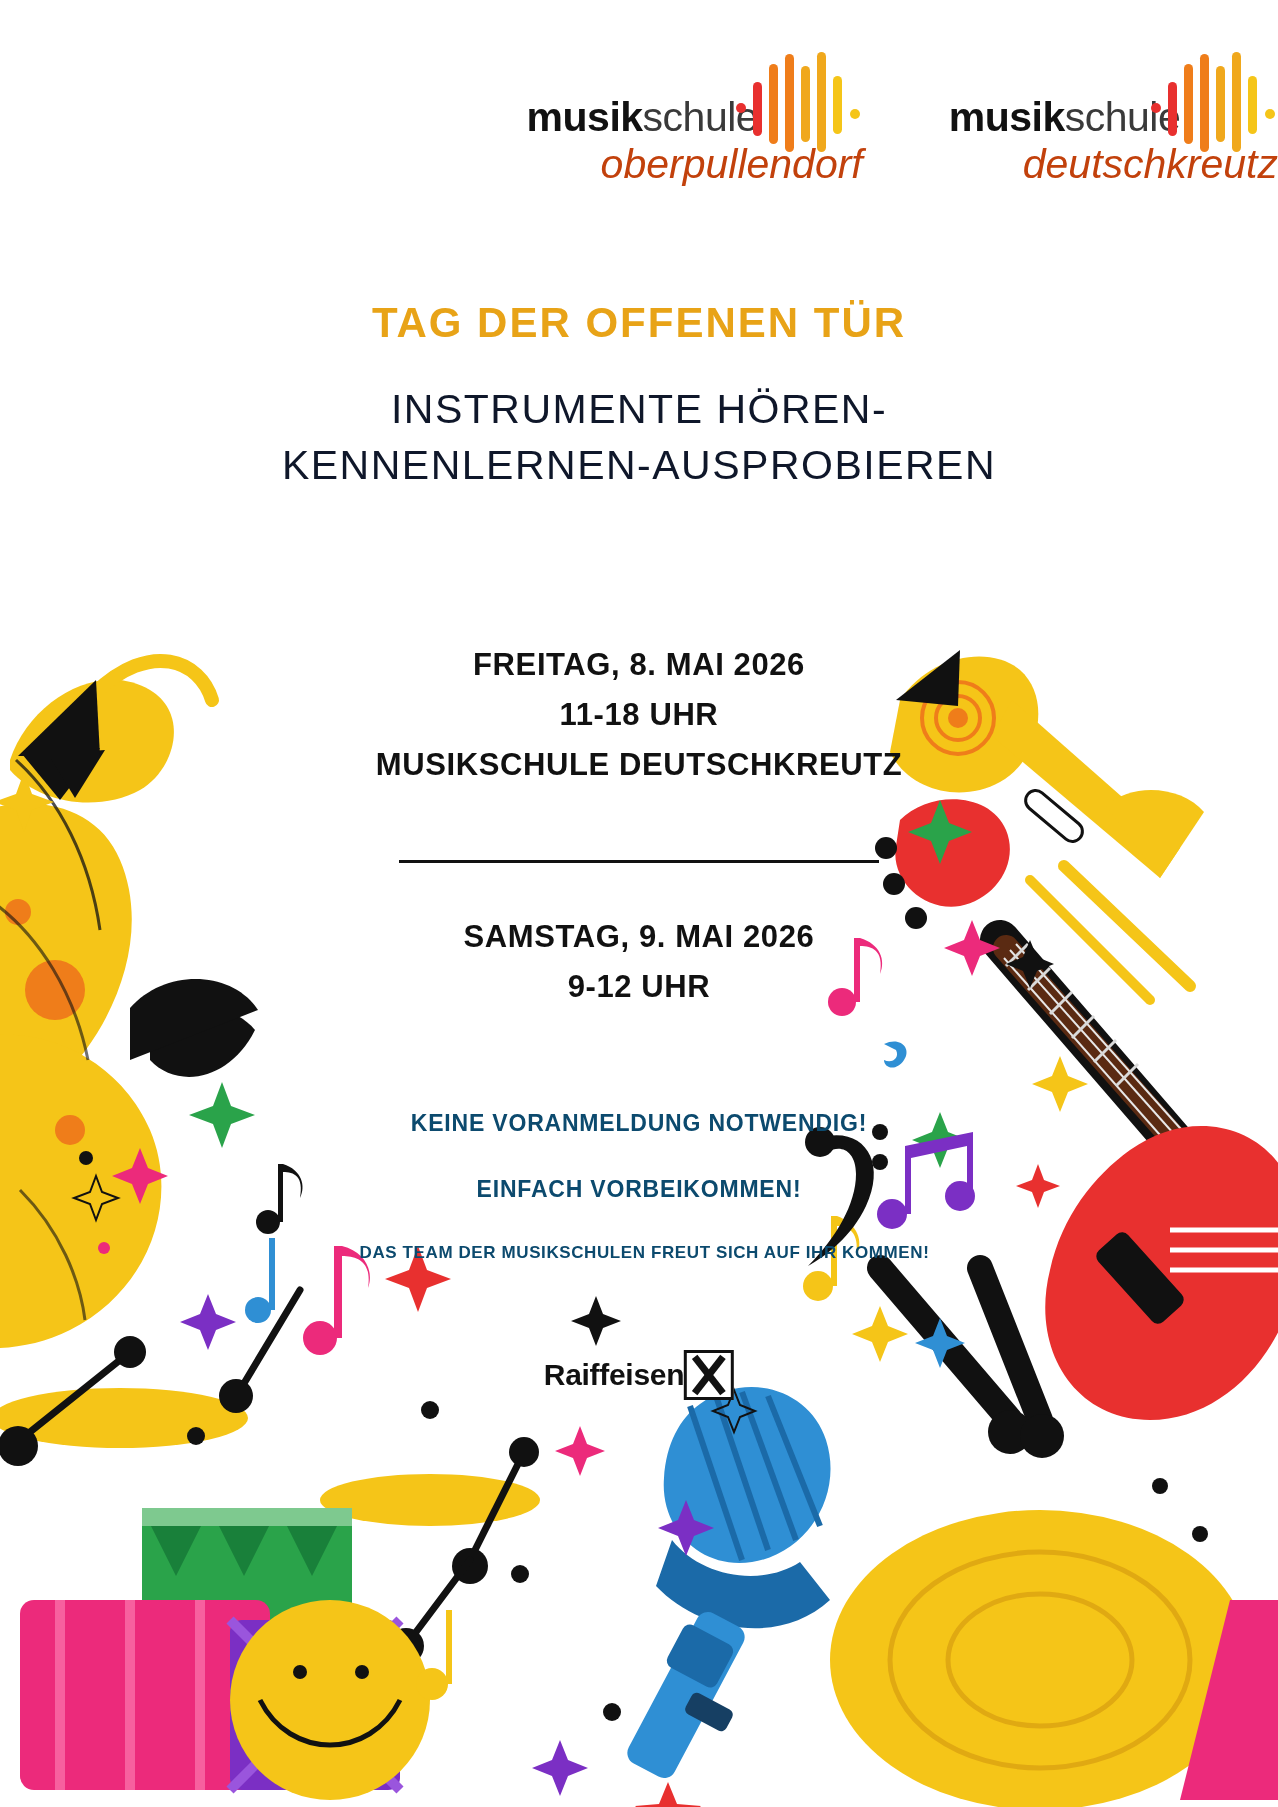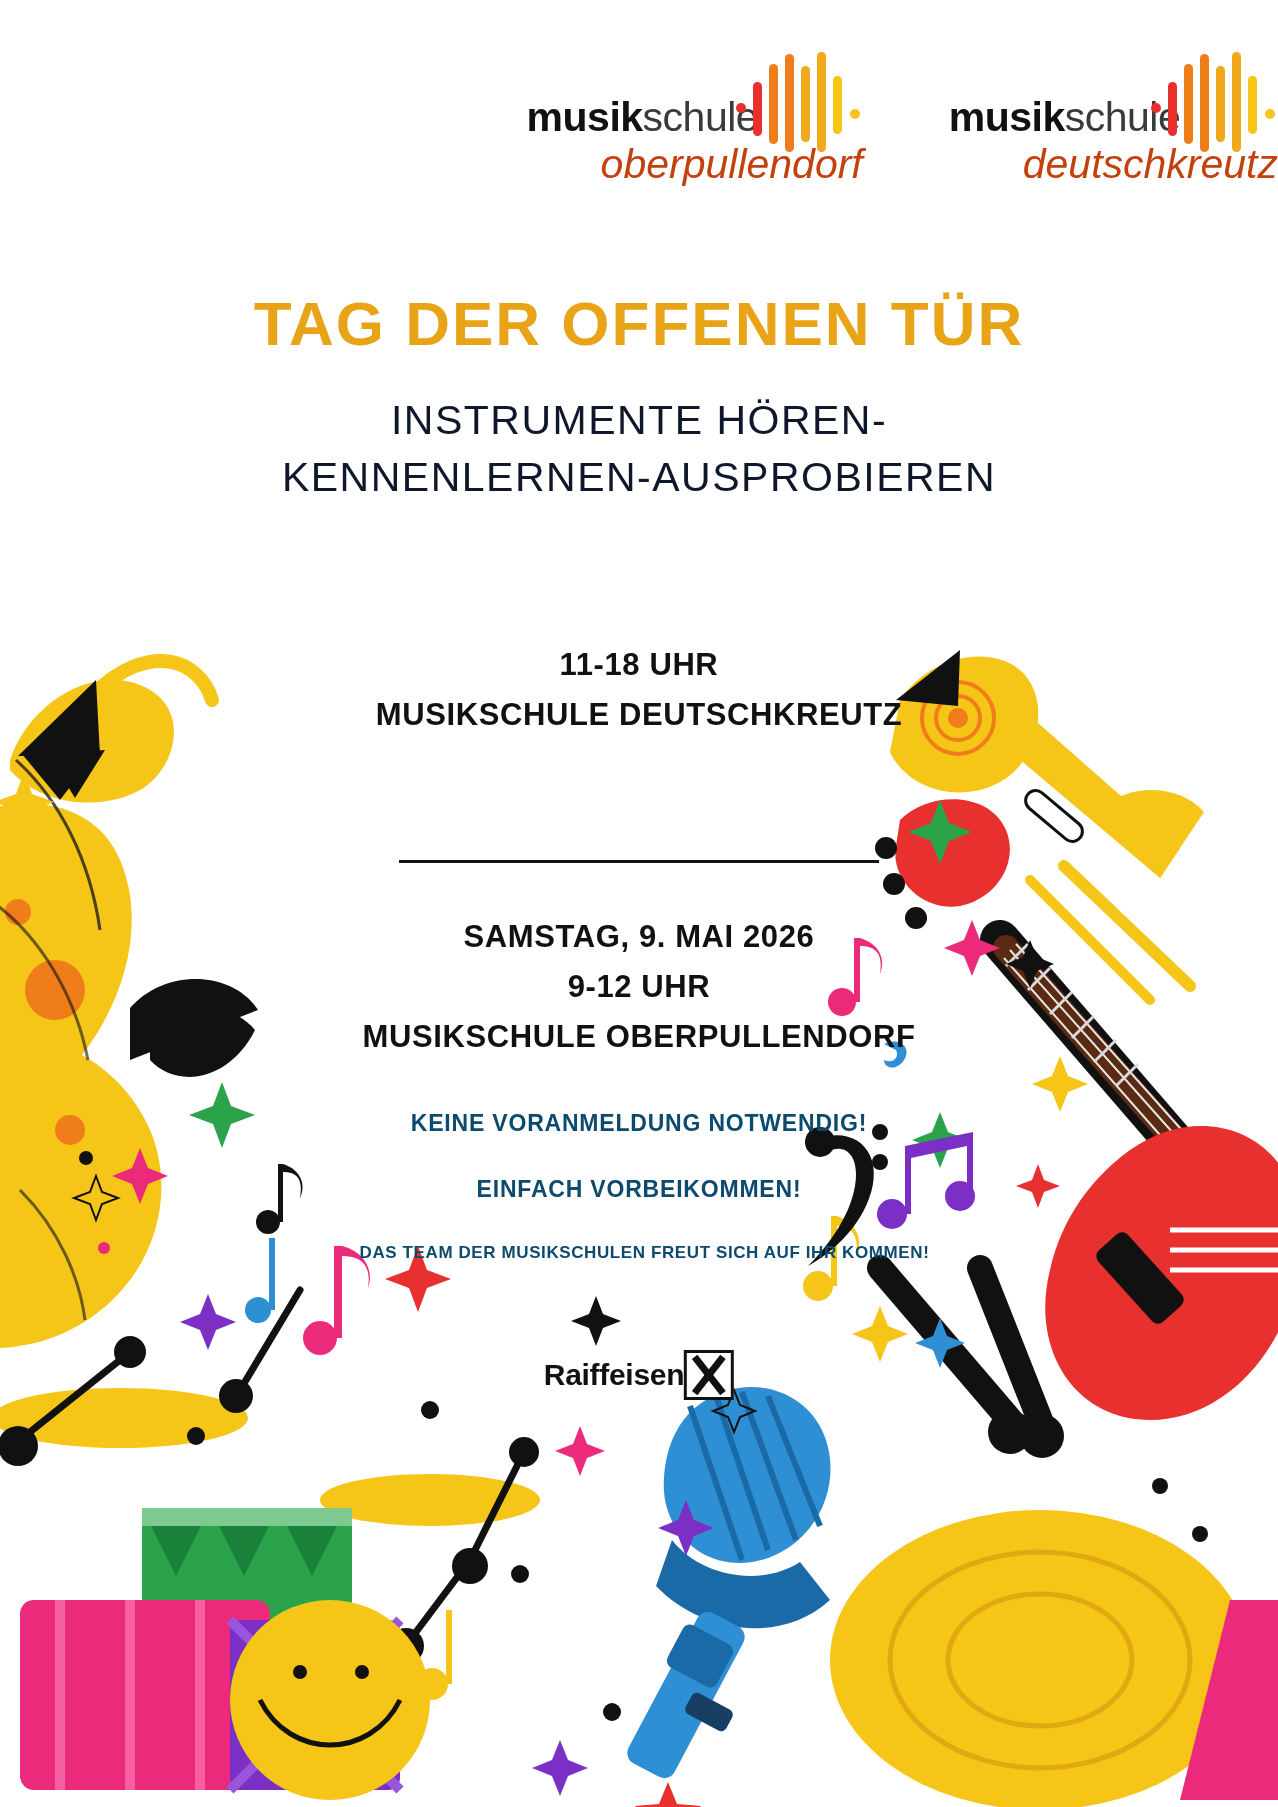--- a/index.html
+++ b/index.html
@@ -75,26 +75,26 @@
   
   .headline {
     position: absolute;
     top: 288px;
     left: 0;
     width: 1278px;
     text-align: center;
     z-index: 5;
   }
   .h1 {
-    font-size: 62px;
+    font-size: 42px;
     font-weight: 700;
     letter-spacing: 2px;
     color: #e8a317;
     line-height: 1.04;
-    margin: 4px;
+    margin: 13px;
   }
   .h2 {
     margin: 36px 0 0 0;
     font-size: 41px;
     font-weight: 400;
     letter-spacing: 1.5px;
     color: #0f172a;
     line-height: 1.38;
   }
 
@@ -429,30 +429,30 @@
 
   <div class="headline">
     <h1 class="h1">TAG DER OFFENEN TÜR</h1>
     <div class="h2">
       <div>INSTRUMENTE HÖREN-</div>
       <div>KENNENLERNEN-AUSPROBIEREN</div>
     </div>
   </div>
 
   <div class="event" id="event1">
+    <div class="line">FREITAG, 8. MAI 2026</div>
     <div class="line">11-18 UHR</div>
     <div class="line">MUSIKSCHULE DEUTSCHKREUTZ</div>
   </div>
 
   <div class="divider"></div>
 
   <div class="event" id="event2">
     <div class="line">SAMSTAG, 9. MAI 2026</div>
     <div class="line">9-12 UHR</div>
-    <div class="line">MUSIKSCHULE OBERPULLENDORF</div>
   </div>
 
   <div class="notes">
     <div class="note-big">KEINE VORANMELDUNG NOTWENDIG!</div>
     <div class="note-big second">EINFACH VORBEIKOMMEN!</div>
     <div class="note-small">DAS TEAM DER MUSIKSCHULEN FREUT SICH AUF IHR KOMMEN!</div>
   </div>
 
   <div class="sponsor">
     <div class="sponsor-name">Raiffeisen</div>

